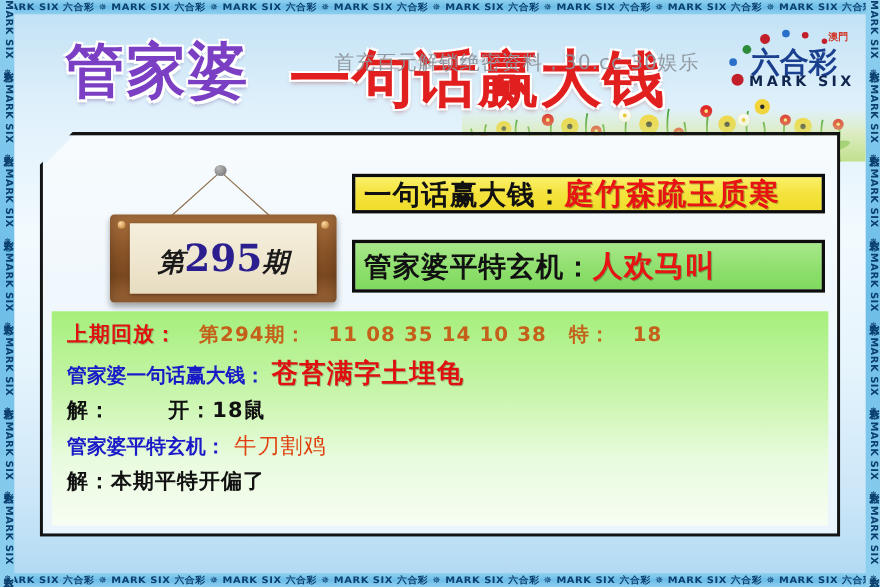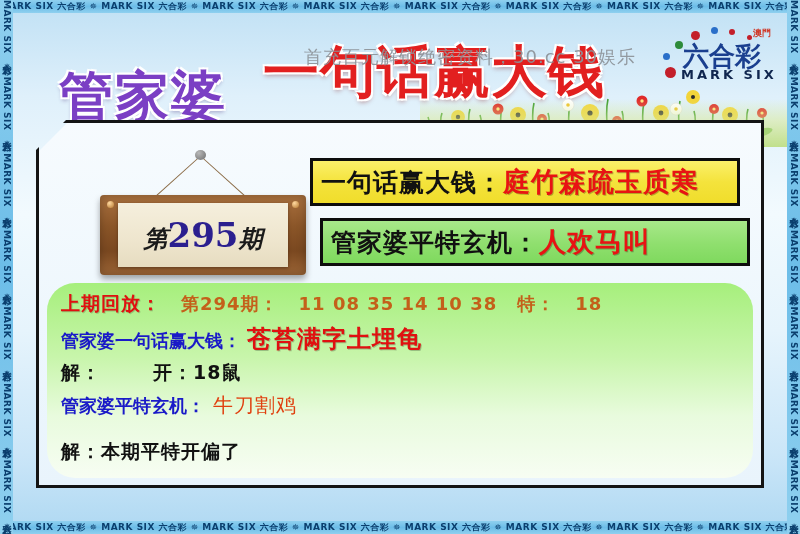--- a/index.html
+++ b/index.html
@@ -43,21 +43,20 @@
   .title-main {
     position:absolute; left:46px; top:16px;
     font-size:54px; font-weight:bold;
     color:#7b3fc4;
     font-family:"DejaVu Sans", sans-serif;
     letter-spacing:2px;
     text-shadow:
       -2px -2px 0 #ffffff, 2px -2px 0 #ffffff,
       -2px 2px 0 #ffffff, 2px 2px 0 #ffffff,
       0 3px 4px rgba(60,30,110,.45);
-    margin-top: 32px;
   }
   .title-sub {
     position:absolute; left:250px; top:22px;
     font-size:56px; font-weight:bold;
     color:#e21f1f;
     font-family:Liberation Serif, serif;
     letter-spacing:1px;
     text-shadow:
       -2px -2px 0 #ffffff, 2px -2px 0 #ffffff,
       -2px 2px 0 #ffffff, 2px 2px 0 #ffffff,
@@ -168,56 +167,55 @@
 
   
   .banner {
     position:absolute; border:3px solid #0d0d0d;
     display:flex; align-items:center;
     white-space:nowrap;
     font-weight:bold;
     font-family:"DejaVu Sans", sans-serif;
   }
   .banner1 {
-    left:310px; top:158px; width:430px; height:48px;
+    left:320px; top:158px; width:430px; height:36px;
     background: linear-gradient(180deg,#fbf06a,#f4e33c 50%,#f0dd2b);
     padding-left:8px;
   }
   .banner2 {
     left:320px; top:218px; width:430px; height:48px;
     background: linear-gradient(180deg,#a8e88a,#8fdf6e 55%,#7fd95e);
     padding-left:8px;
   }
   .banner .lbl { font-size:25px; color:#111; letter-spacing:1px; }
   .banner .val { font-size:27px; color:#e81313; letter-spacing:1px;
                  text-shadow: 1px 1px 0 rgba(0,0,0,.25);}
 
   
   .green-block {
     position:absolute; left:47px; top:283px; width:706px; height:195px;
     background: linear-gradient(180deg,#a6ef7c 0%, #c8f5ab 38%, #e8fbdd 68%, #f7fdf3 100%);
     padding:8px 0 0 14px;
-    border-radius:28px;
   }
   .row { display:flex; align-items:baseline; white-space:nowrap; margin-bottom:5px;
          font-family:"DejaVu Sans", sans-serif; }
   .row.r-playback { margin-bottom:6px; }
   .lbl-red {
     font-size:19px; font-weight:bold; color:#e01010; letter-spacing:1px;
     text-shadow: 1px 1px 0 rgba(0,0,0,.18);
   }
   .val-orange { font-size:18px; font-weight:bold; color:#c4601a; margin-left:20px; letter-spacing:1px;}
   .lbl-blue { font-size:18px; font-weight:bold; color:#1a1ac8; letter-spacing:0px; }
   .val-red-big { font-size:24px; font-weight:bold; color:#e01010; margin-left:6px; letter-spacing:1px;
     text-shadow: 1px 1px 0 rgba(0,0,0,.22);}
   .val-red-mid { font-size:20px; font-weight:normal; color:#e0400f; margin-left:8px; letter-spacing:1px;}
   .lbl-black { font-size:19px; font-weight:bold; color:#111; letter-spacing:1px; }
   .ans-gap { display:inline-block; width:52px; }
   .row.r-jie1 { margin-bottom:6px; }
-  .row.r-jie2 { margin-top:20px; }
+  .row.r-jie2 { margin-top:6px; }
 </style>
 </head>
 <body>
 
 <div class="poster">
 
   <div class="border-strip bs-top">
     <span class="txt">MARK SIX 六合彩 ✵ MARK SIX 六合彩 ✵ MARK SIX 六合彩 ✵ MARK SIX 六合彩 ✵ MARK SIX 六合彩 ✵ MARK SIX 六合彩 ✵ MARK SIX 六合彩 ✵ MARK SIX 六合彩 ✵ MARK SIX 六合彩 ✵ MARK SIX 六合彩 ✵ MARK SIX 六合彩 ✵ MARK SIX 六合彩 ✵ MARK SIX 六合彩 ✵ MARK SIX 六合彩 ✵ </span>
   </div>
   <div class="border-strip bs-bottom">

